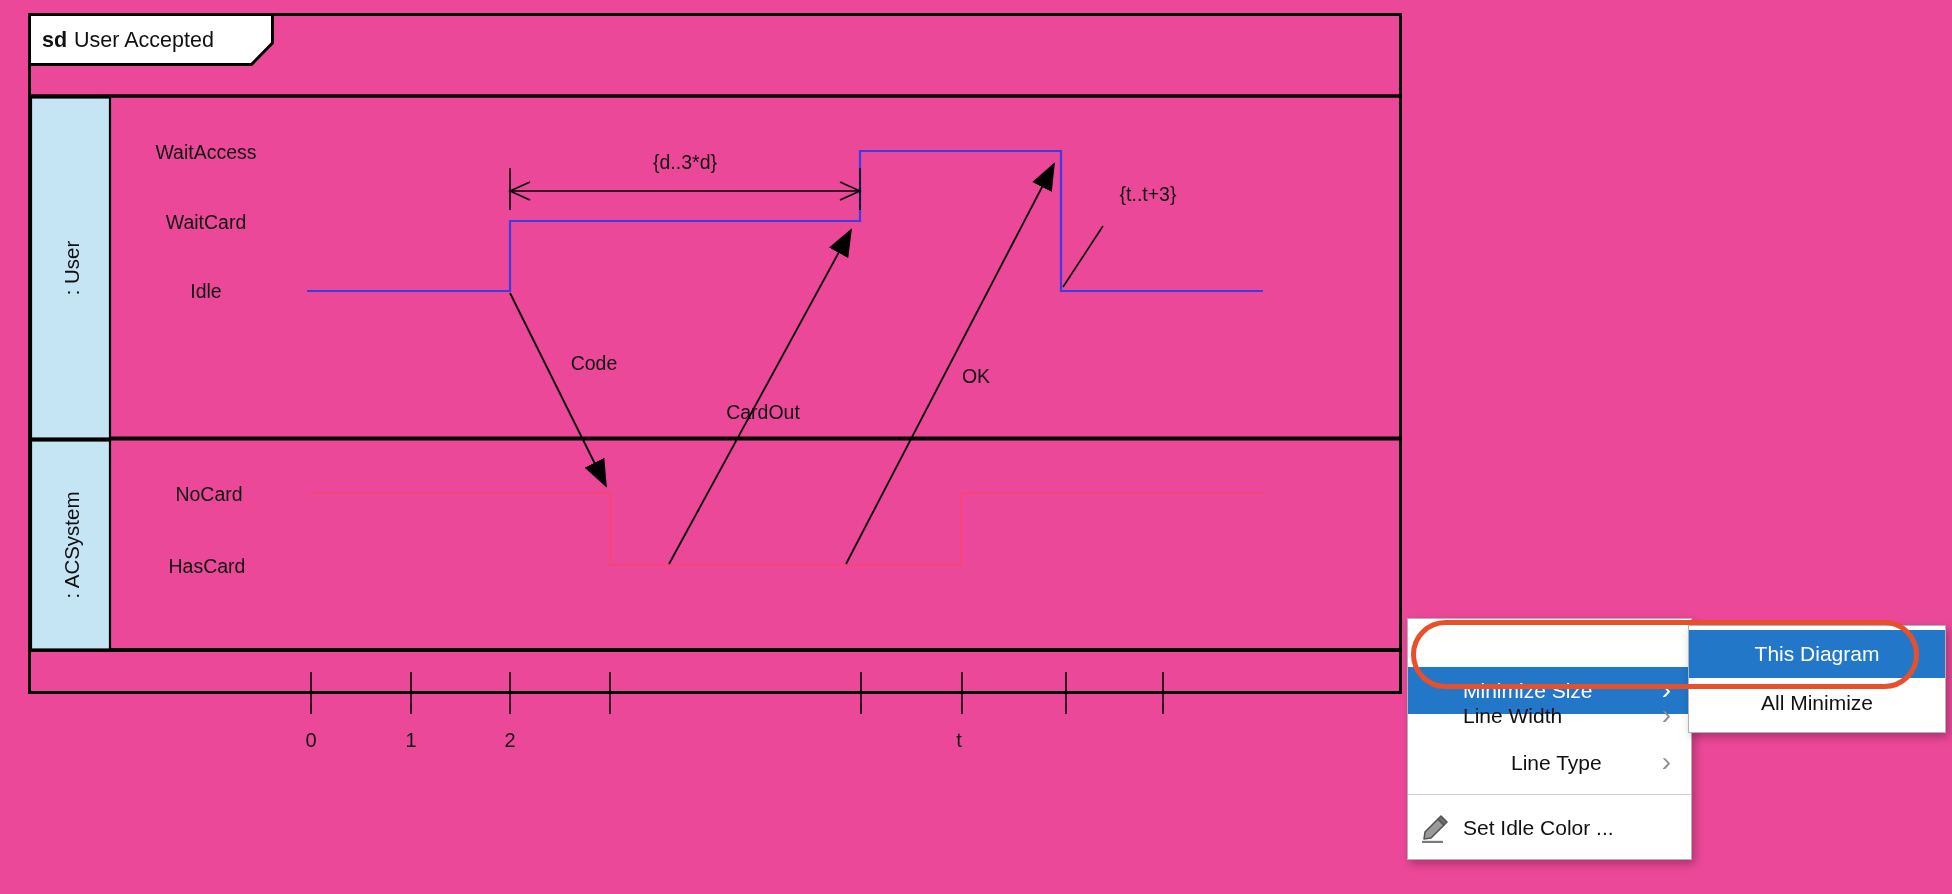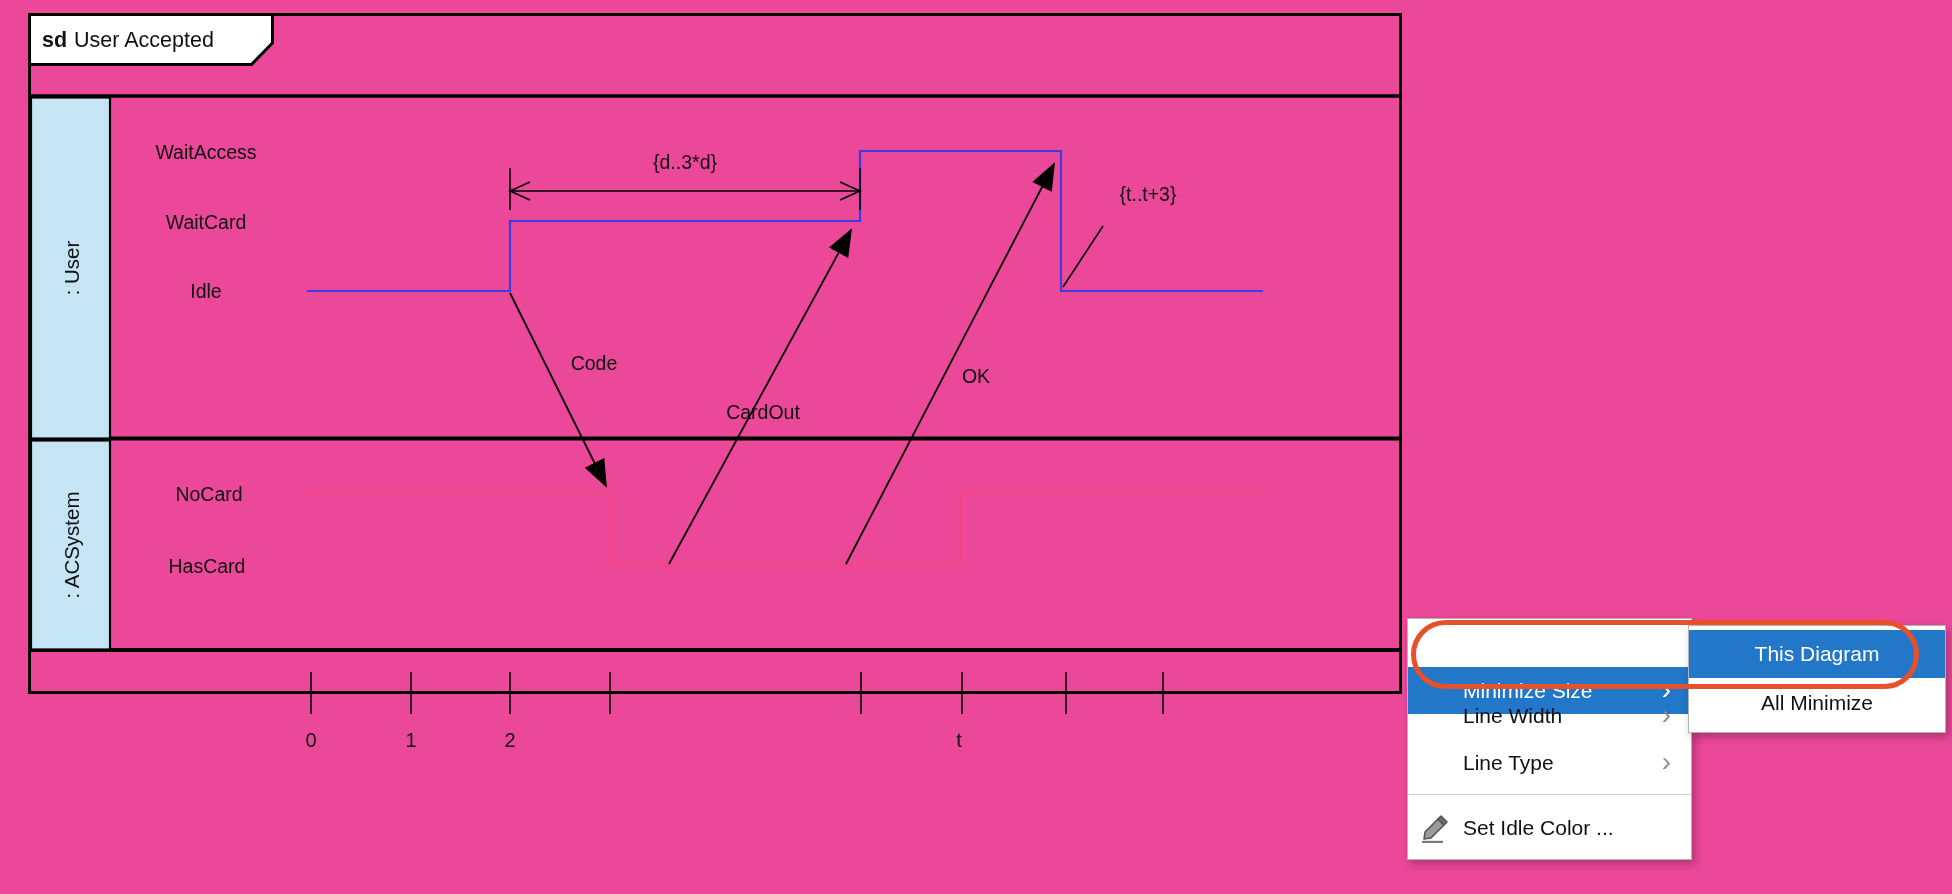--- a/index.html
+++ b/index.html
@@ -123,21 +123,21 @@
 
   <div id="main-menu" class="menu-panel">
     <div class="menu-row highlight" style="top:12px;margin-top:36px;">
       <span class="label">Minimize Size</span>
       <span class="chevron">›</span>
     </div>
     <div class="menu-row" style="top:73px;text-align:center;">
       <span class="label">Line Width</span>
       <span class="chevron">›</span>
     </div>
-    <div class="menu-row" style="top:120px;">
+    <div class="menu-row" style="top:120px;padding-left:48px;">
       <span class="label">Line Type</span>
       <span class="chevron">›</span>
     </div>
     <div class="menu-sep"></div>
     <div class="menu-row" style="top:185px;">
       <svg class="menu-icon" viewBox="0 0 34 30">
         <path d="M6 19 L19 6 L25 12 L12 25 L5 26 Z" fill="#9a9a9a" stroke="#555" stroke-width="1.6" stroke-linejoin="round"></path>
         <path d="M19 6 L22 3 L28 9 L25 12 Z" fill="#6f6f6f" stroke="#555" stroke-width="1.6" stroke-linejoin="round"></path>
         <line x1="3" y1="29" x2="24" y2="29" stroke="#7a7a7a" stroke-width="2.4"></line>
       </svg>

